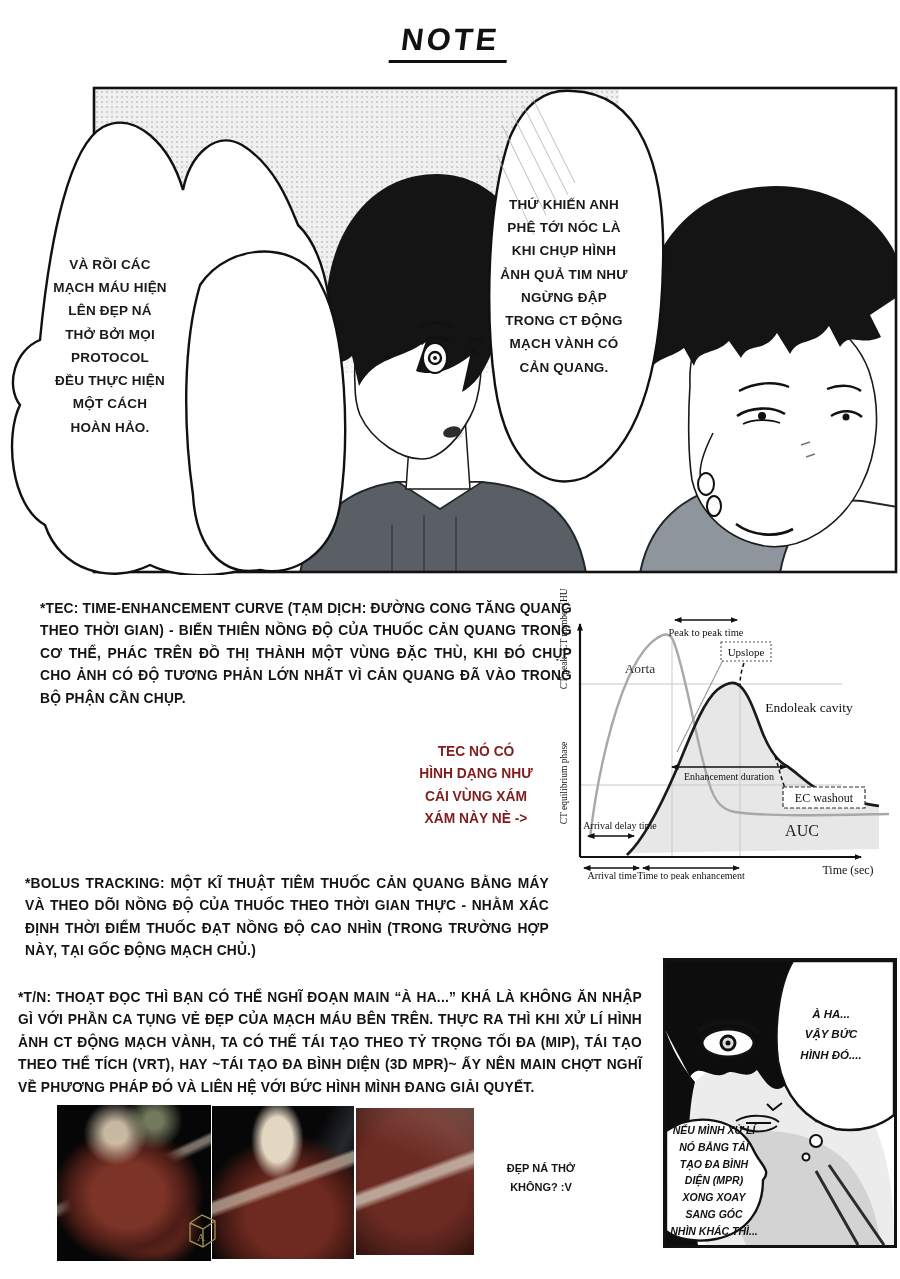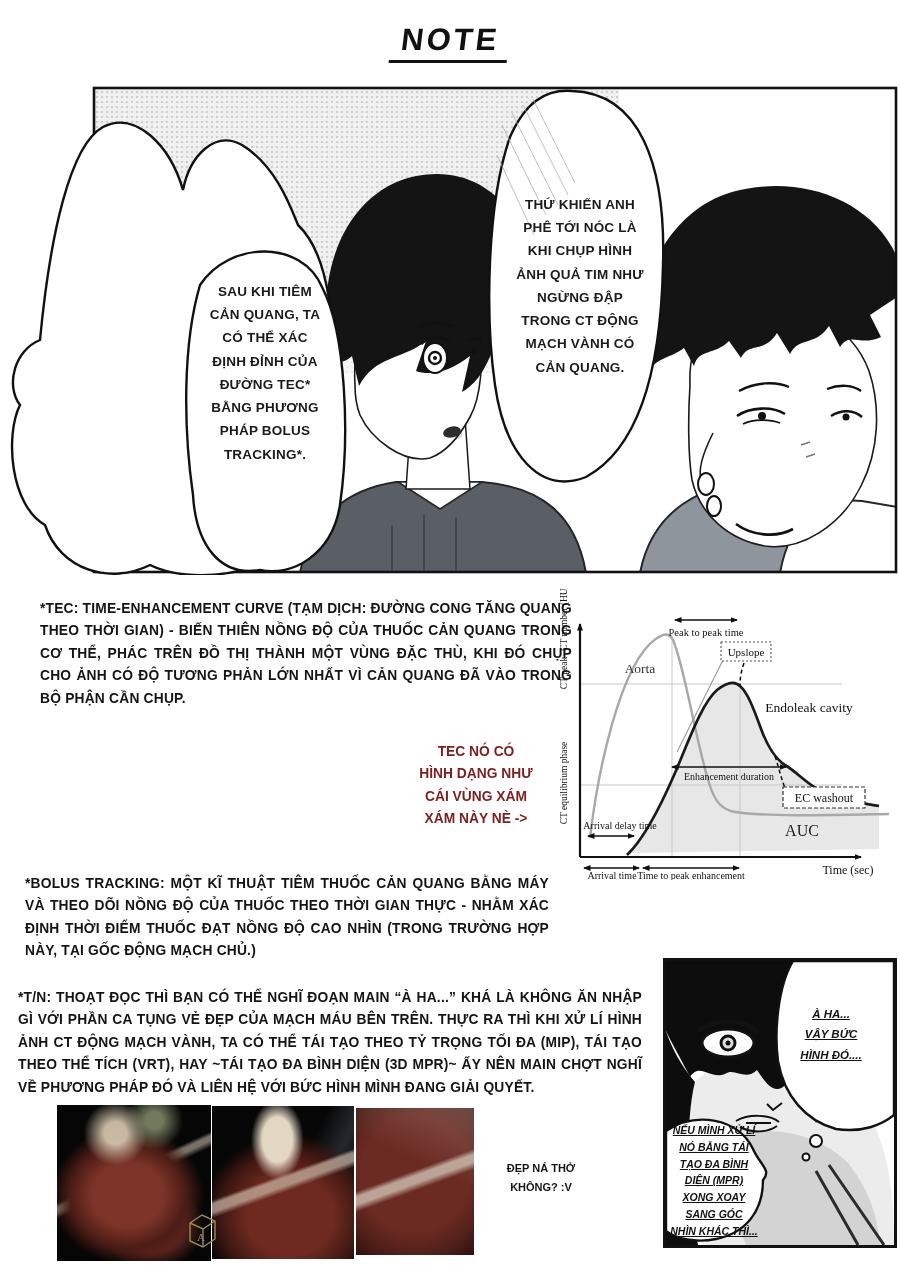--- a/index.html
+++ b/index.html
@@ -14,21 +14,21 @@
   .para{position:absolute;font-weight:700;font-size:13.8px;line-height:1.63;
         letter-spacing:.2px;text-align:justify;color:#141414;}
   .aside{position:absolute;font-weight:700;font-size:13.8px;line-height:1.62;
         text-align:center;white-space:pre-line;color:#7f1d1d;}
   .caption{position:absolute;font-weight:700;font-size:11px;line-height:1.7;
         text-align:center;white-space:pre-line;color:#141414;}
   .ct{position:absolute;background-color:#050505;}
   #bottom-panel{position:absolute;left:663px;top:958px;width:234px;height:290px;
         border:3px solid #111;box-sizing:border-box;background:#fff;}
   .bubble-text-sm{position:absolute;text-align:center;font-weight:700;font-style:italic;
-        white-space:pre-line;font-size:11.5px;line-height:1.78;color:#111;text-decoration:underline;}
+        white-space:pre-line;font-size:11.5px;line-height:1.78;color:#111;}
   svg text{font-family:"Liberation Serif",serif;}
 </style>
 </head>
 <body>
 
 <div id="page">
 
   <div class="note-title-wrap">
     <span class="note-title">NOTE</span>
   </div>
@@ -99,29 +99,29 @@
       <g stroke="#a9a9a9" stroke-width="1" opacity="0.75">
         <path d="M502,40 L546,130"></path>
           <path d="M512,28 L558,120"></path>
           <path d="M523,20 L568,110"></path>
         <path d="M497,70 L534,150"></path>
           <path d="M533,14 L575,98"></path>
       </g>
     </svg>
   </div>
 
-  <div class="bubble-text" style="left:186px;top:280px;width:158px;">SAU KHI TIÊM
-CẢN QUANG, TA
-CÓ THỂ XÁC
-ĐỊNH ĐỈNH CỦA
-ĐƯỜNG TEC*
-BẰNG PHƯƠNG
-PHÁP BOLUS
-TRACKING*.</div>
-  <div class="bubble-text" style="left:496px;top:193px;width:168px;">THỨ KHIẾN ANH
+  <div class="bubble-text" style="left:24px;top:253px;width:172px;">VÀ RỒI CÁC
+MẠCH MÁU HIỆN
+LÊN ĐẸP NÁ
+THỞ BỞI MỌI
+PROTOCOL
+ĐỀU THỰC HIỆN
+MỘT CÁCH
+HOÀN HẢO.</div>
+  <div class="bubble-text" style="left:480px;top:193px;width:168px;">THỨ KHIẾN ANH
 PHÊ TỚI NÓC LÀ
 KHI CHỤP HÌNH
 ẢNH QUẢ TIM NHƯ
 NGỪNG ĐẬP
 TRONG CT ĐỘNG
 MẠCH VÀNH CÓ
 CẢN QUANG.</div>
 
   <div class="para" style="left:25px;top:598px;width:532px;margin-left:15px;">*TEC: TIME-ENHANCEMENT CURVE (TẠM DỊCH: ĐƯỜNG CONG TĂNG QUANG THEO THỜI GIAN) - BIẾN THIÊN NỒNG ĐỘ CỦA THUỐC CẢN QUANG TRONG CƠ THỂ, PHÁC TRÊN ĐỒ THỊ THÀNH MỘT VÙNG ĐẶC THÙ, KHI ĐÓ CHỤP CHO ẢNH CÓ ĐỘ TƯƠNG PHẢN LỚN NHẤT VÌ CẢN QUANG ĐÃ VÀO TRONG BỘ PHẬN CẦN CHỤP.</div>
   <div class="aside" style="left:394px;top:741px;width:164px;">TEC NÓ CÓ

